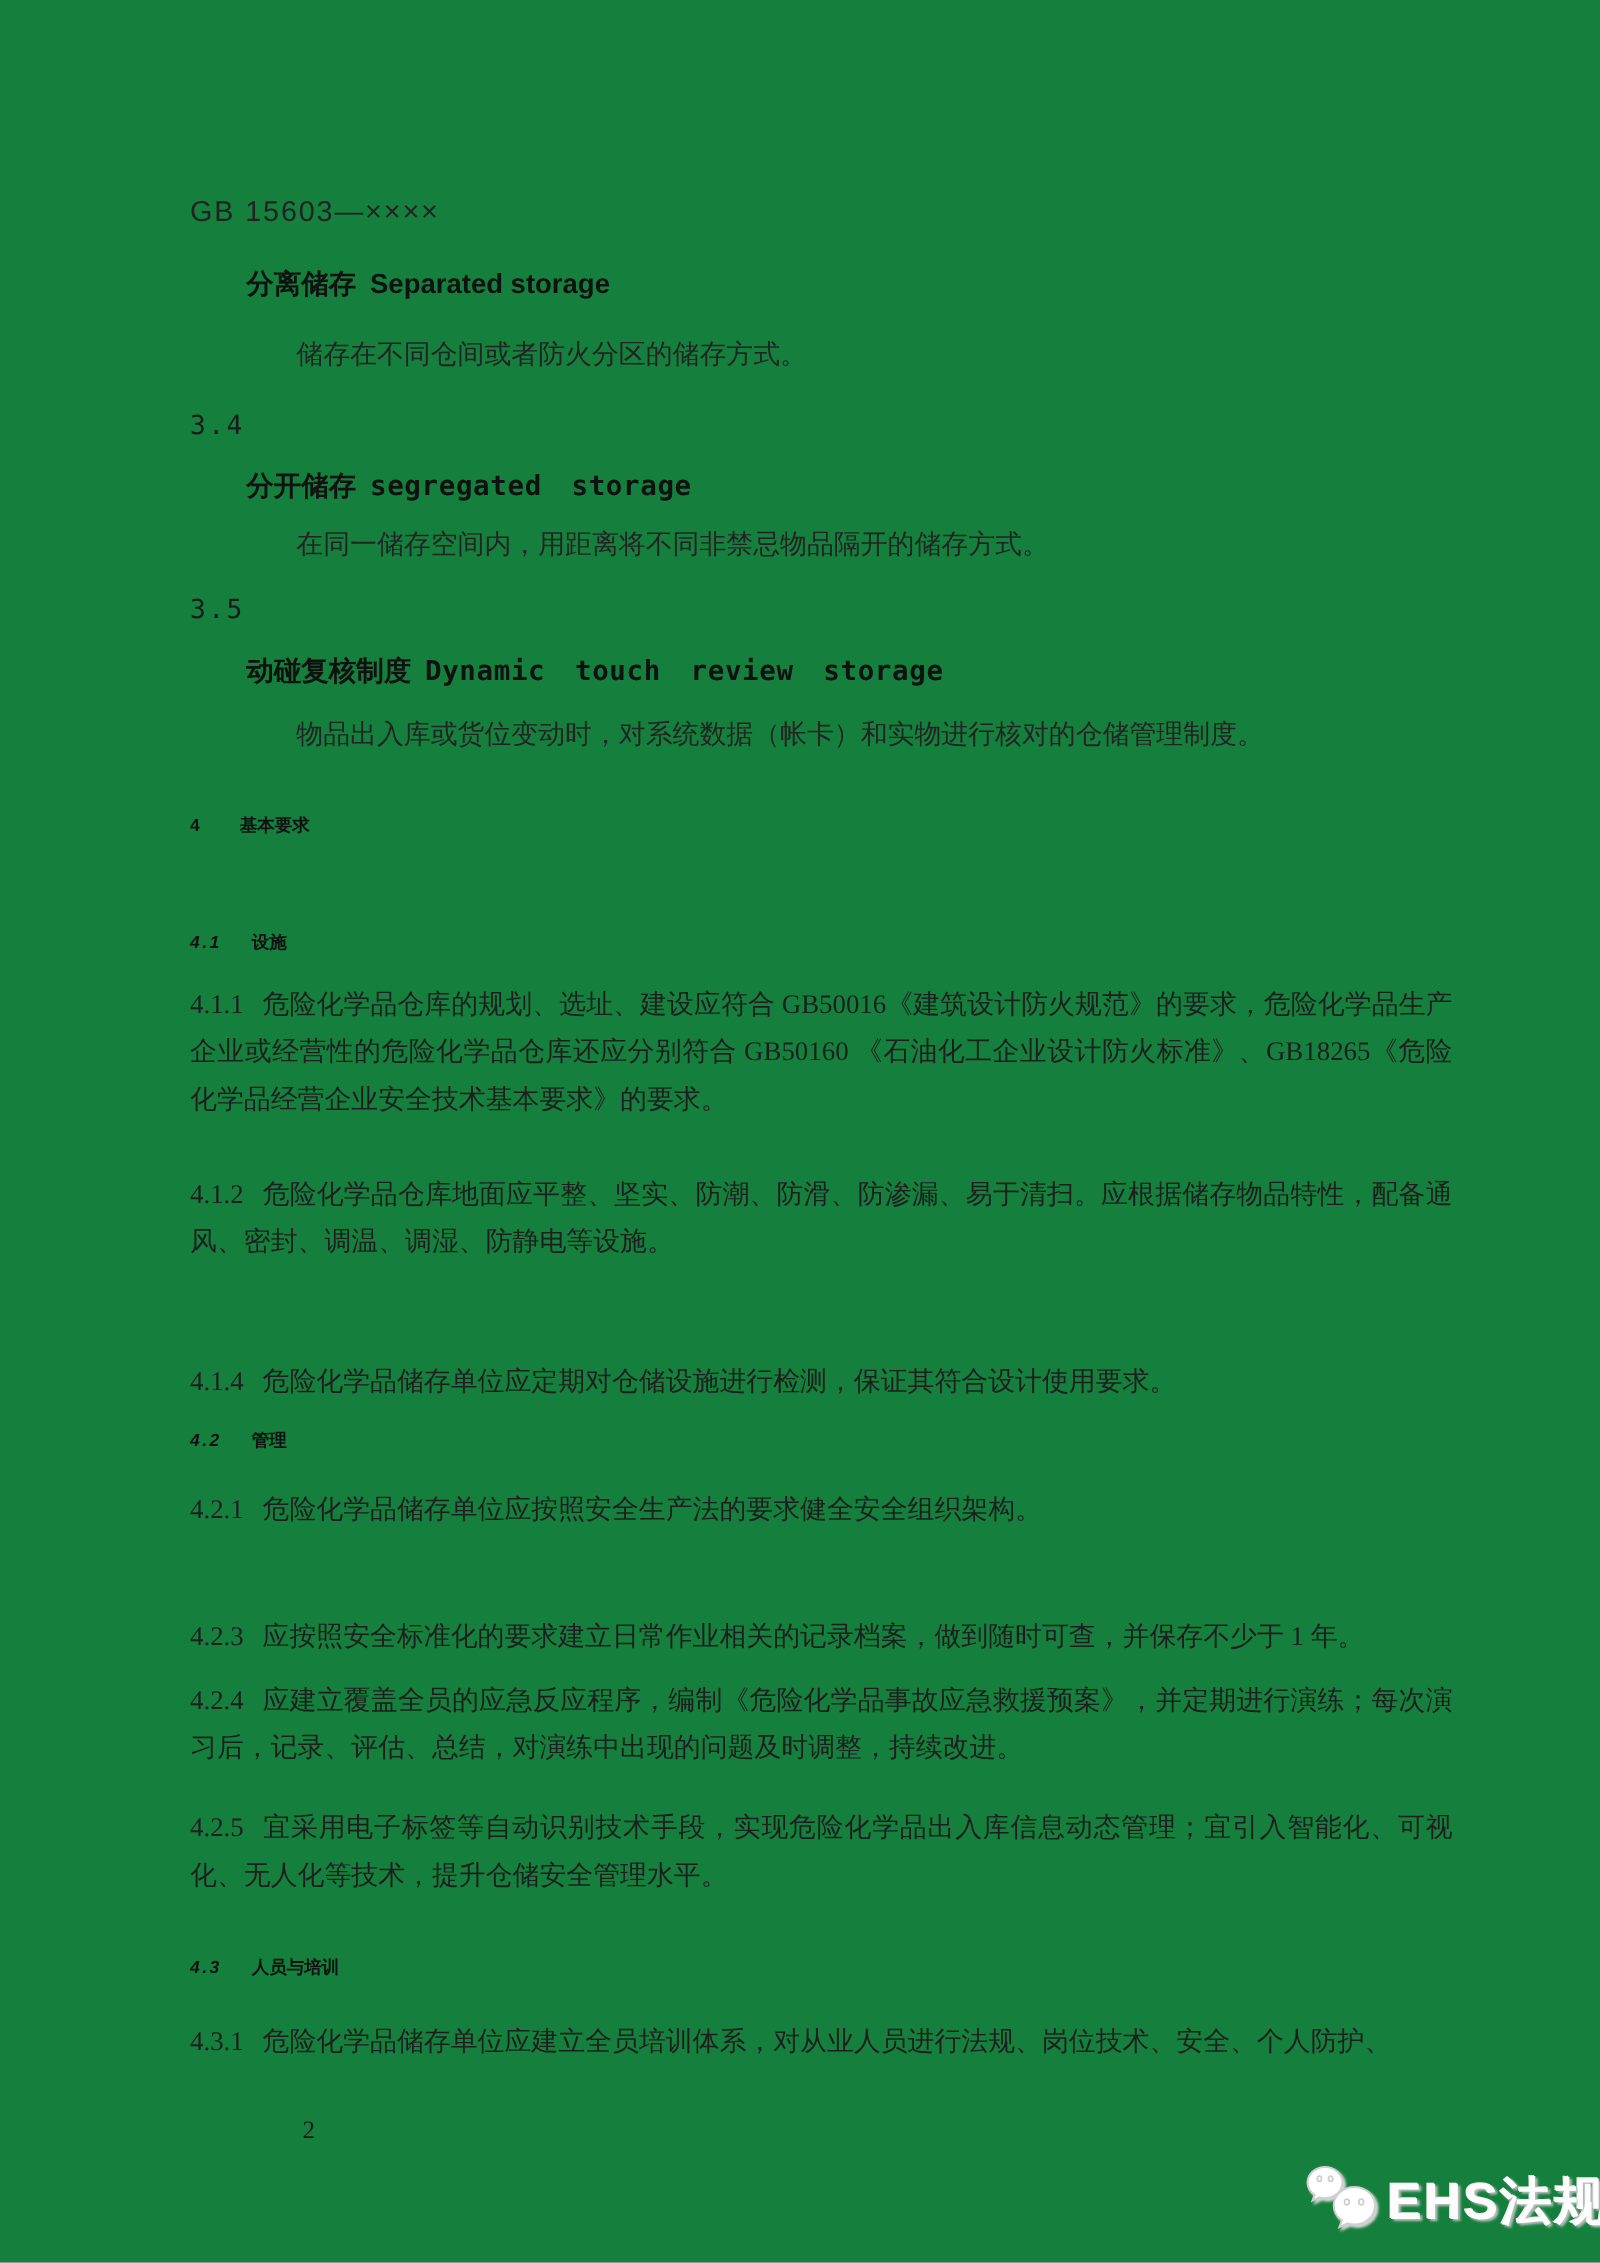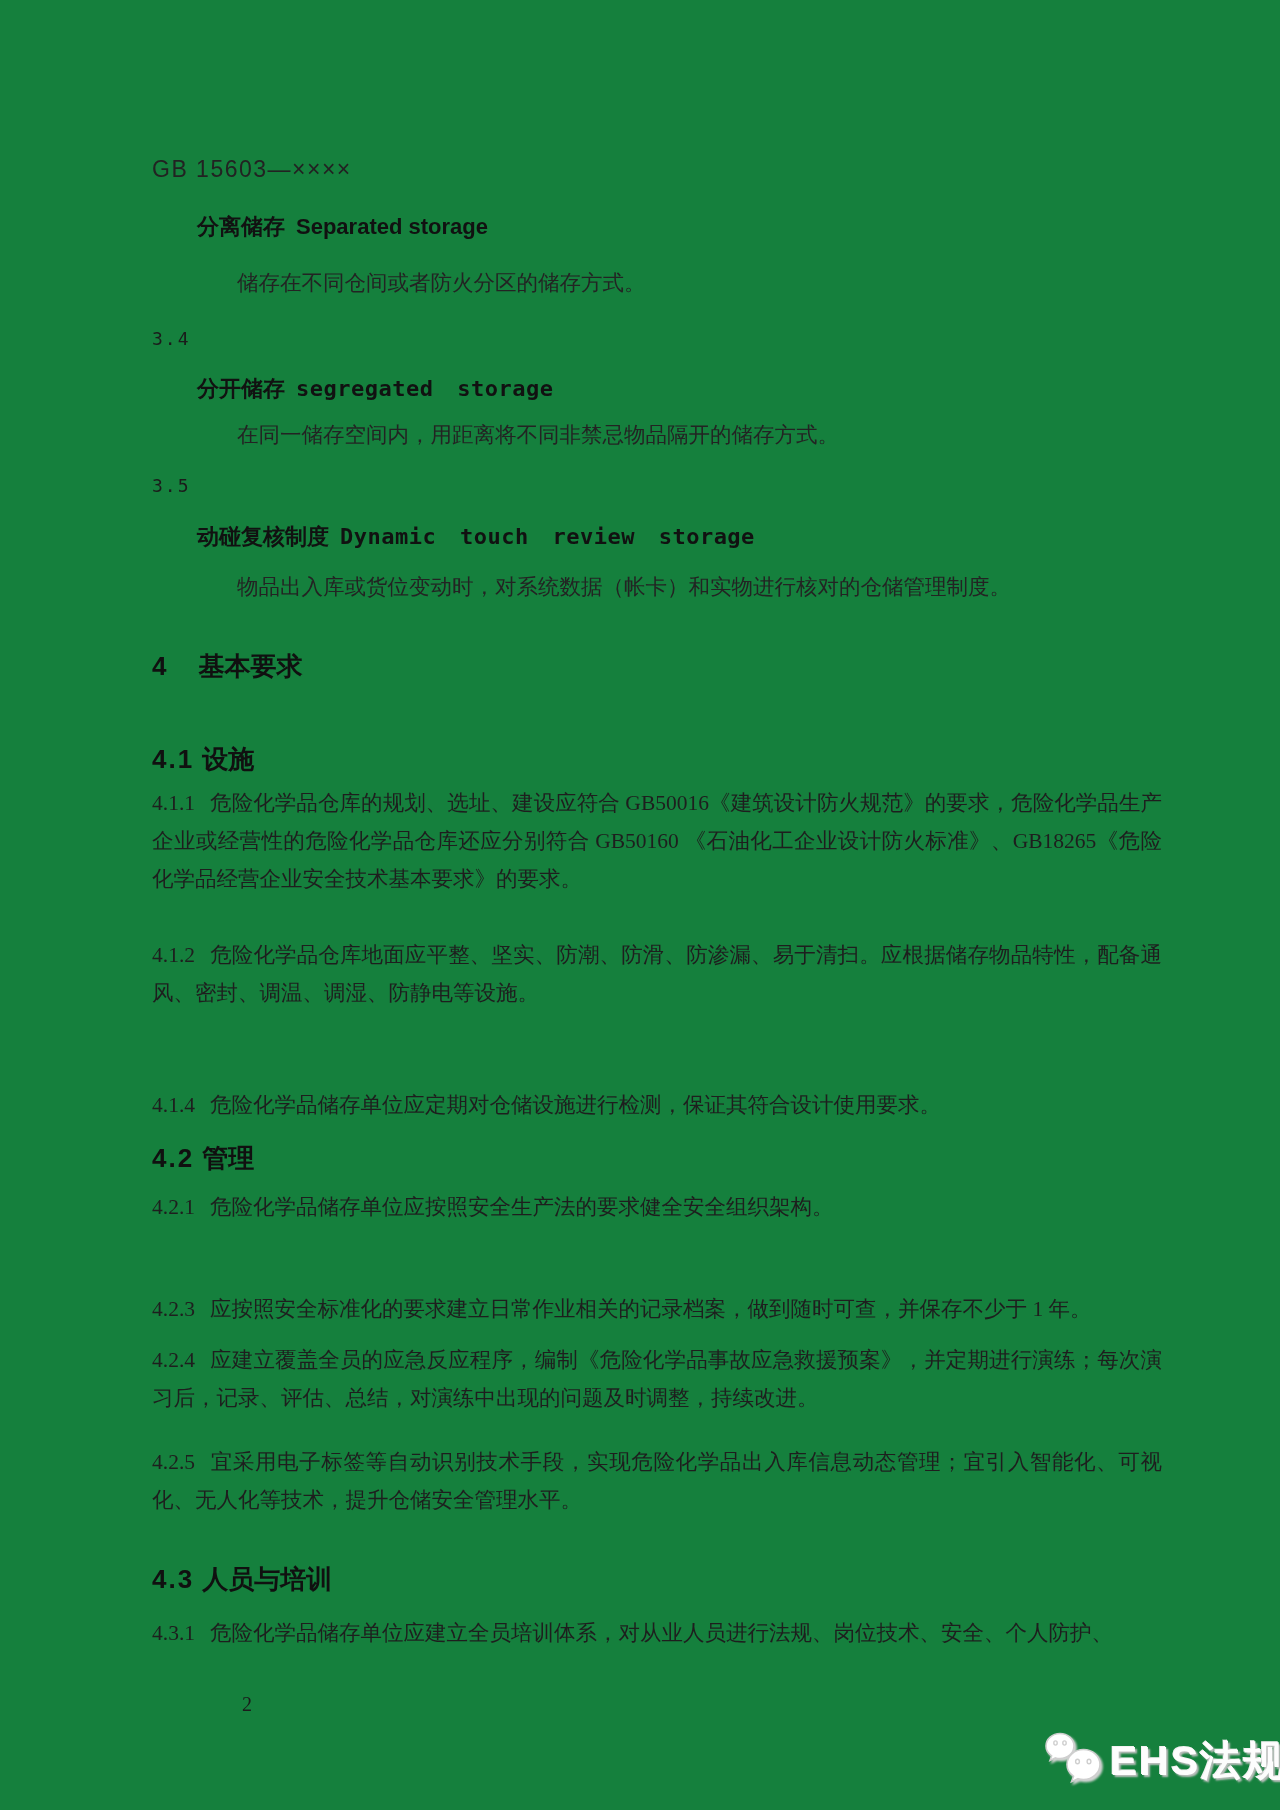--- a/index.html
+++ b/index.html
@@ -11,40 +11,40 @@
   .abs{position:absolute;left:152px;}
   .indent{left:197px;}
   
   .doc-header{
     font-family:"Liberation Sans","DejaVu Sans",sans-serif;
     font-size:23px;letter-spacing:1.5px;line-height:1;color:#222;
   }
   
   .term-num{
     font-family:"DejaVu Sans Mono","Liberation Mono",monospace;
-    font-size:18px;letter-spacing:2px;line-height:1;color:#1b1b1b;
+    font-size:21px;letter-spacing:2px;line-height:1;color:#1b1b1b;
   }
   
   .term-title{
     font-family:"Liberation Sans","DejaVu Sans",sans-serif;
     font-weight:700;font-size:22px;line-height:1;color:#111;white-space:nowrap;
   }
   .en-sans{font-weight:600;margin-left:11px;}
   .en-mono{
     font-family:"DejaVu Sans Mono","Liberation Mono",monospace;
     font-weight:700;margin-left:11px;word-spacing:10px;letter-spacing:.5px;
   }
   .def{font-size:21.5px;line-height:1;color:#232323;white-space:nowrap;margin-left:40px;}
   
   .head{
     font-family:"Liberation Sans","DejaVu Sans",sans-serif;
-    font-weight:700;font-size:26px;line-height:1;color:#101010;text-align:center;
+    font-weight:700;font-size:14px;line-height:1;color:#101010;text-align:center;
   }
   .head .hnum{letter-spacing:2px;margin-right:30px;}
-  .head .snum{letter-spacing:2px;margin-right:8px;}
+  .head .snum{letter-spacing:2px;margin-right:24px;font-style:italic;}
   
   .para{
     width:1010px;margin:0;font-size:21.5px;line-height:38px;
     text-align:justify;color:#1e1e1e;
   }
   .cnum{margin-right:15px;}
   .pageno{font-size:20px;line-height:1;color:#1b1b1b;}
   
   .watermark{position:absolute;left:1044px;top:1732px;display:flex;align-items:center;gap:8px;}
   .wm-icon{filter:drop-shadow(2px 2px 1px #d4d4d4);}

